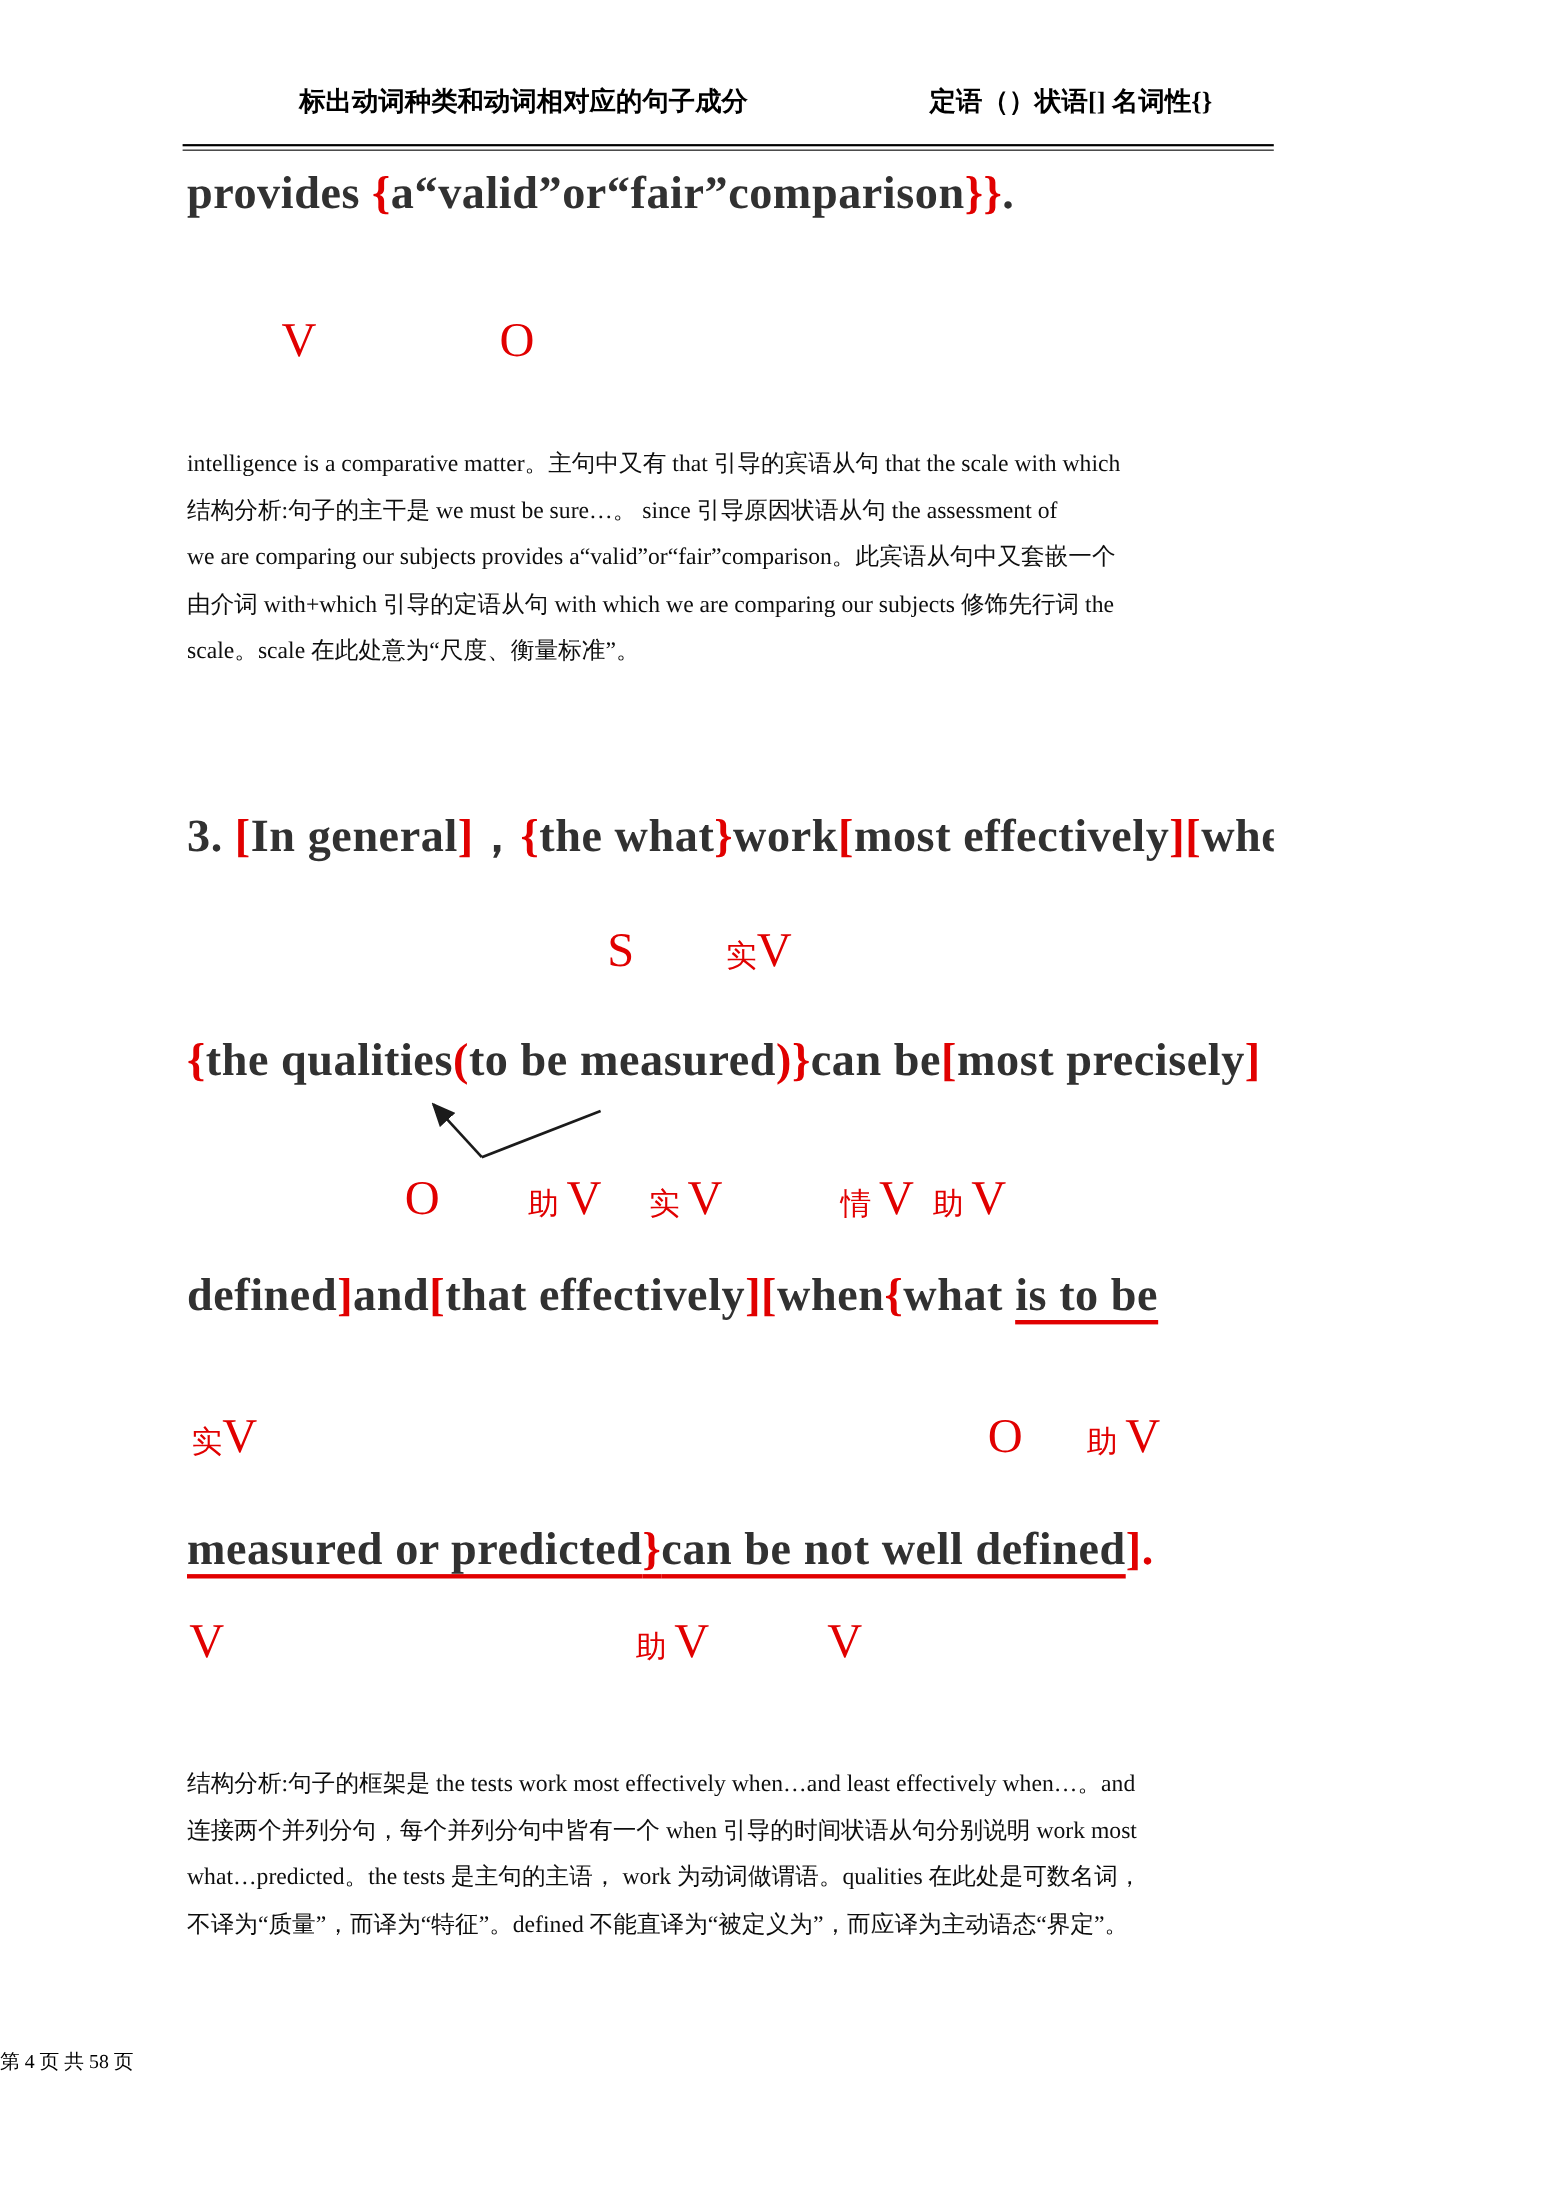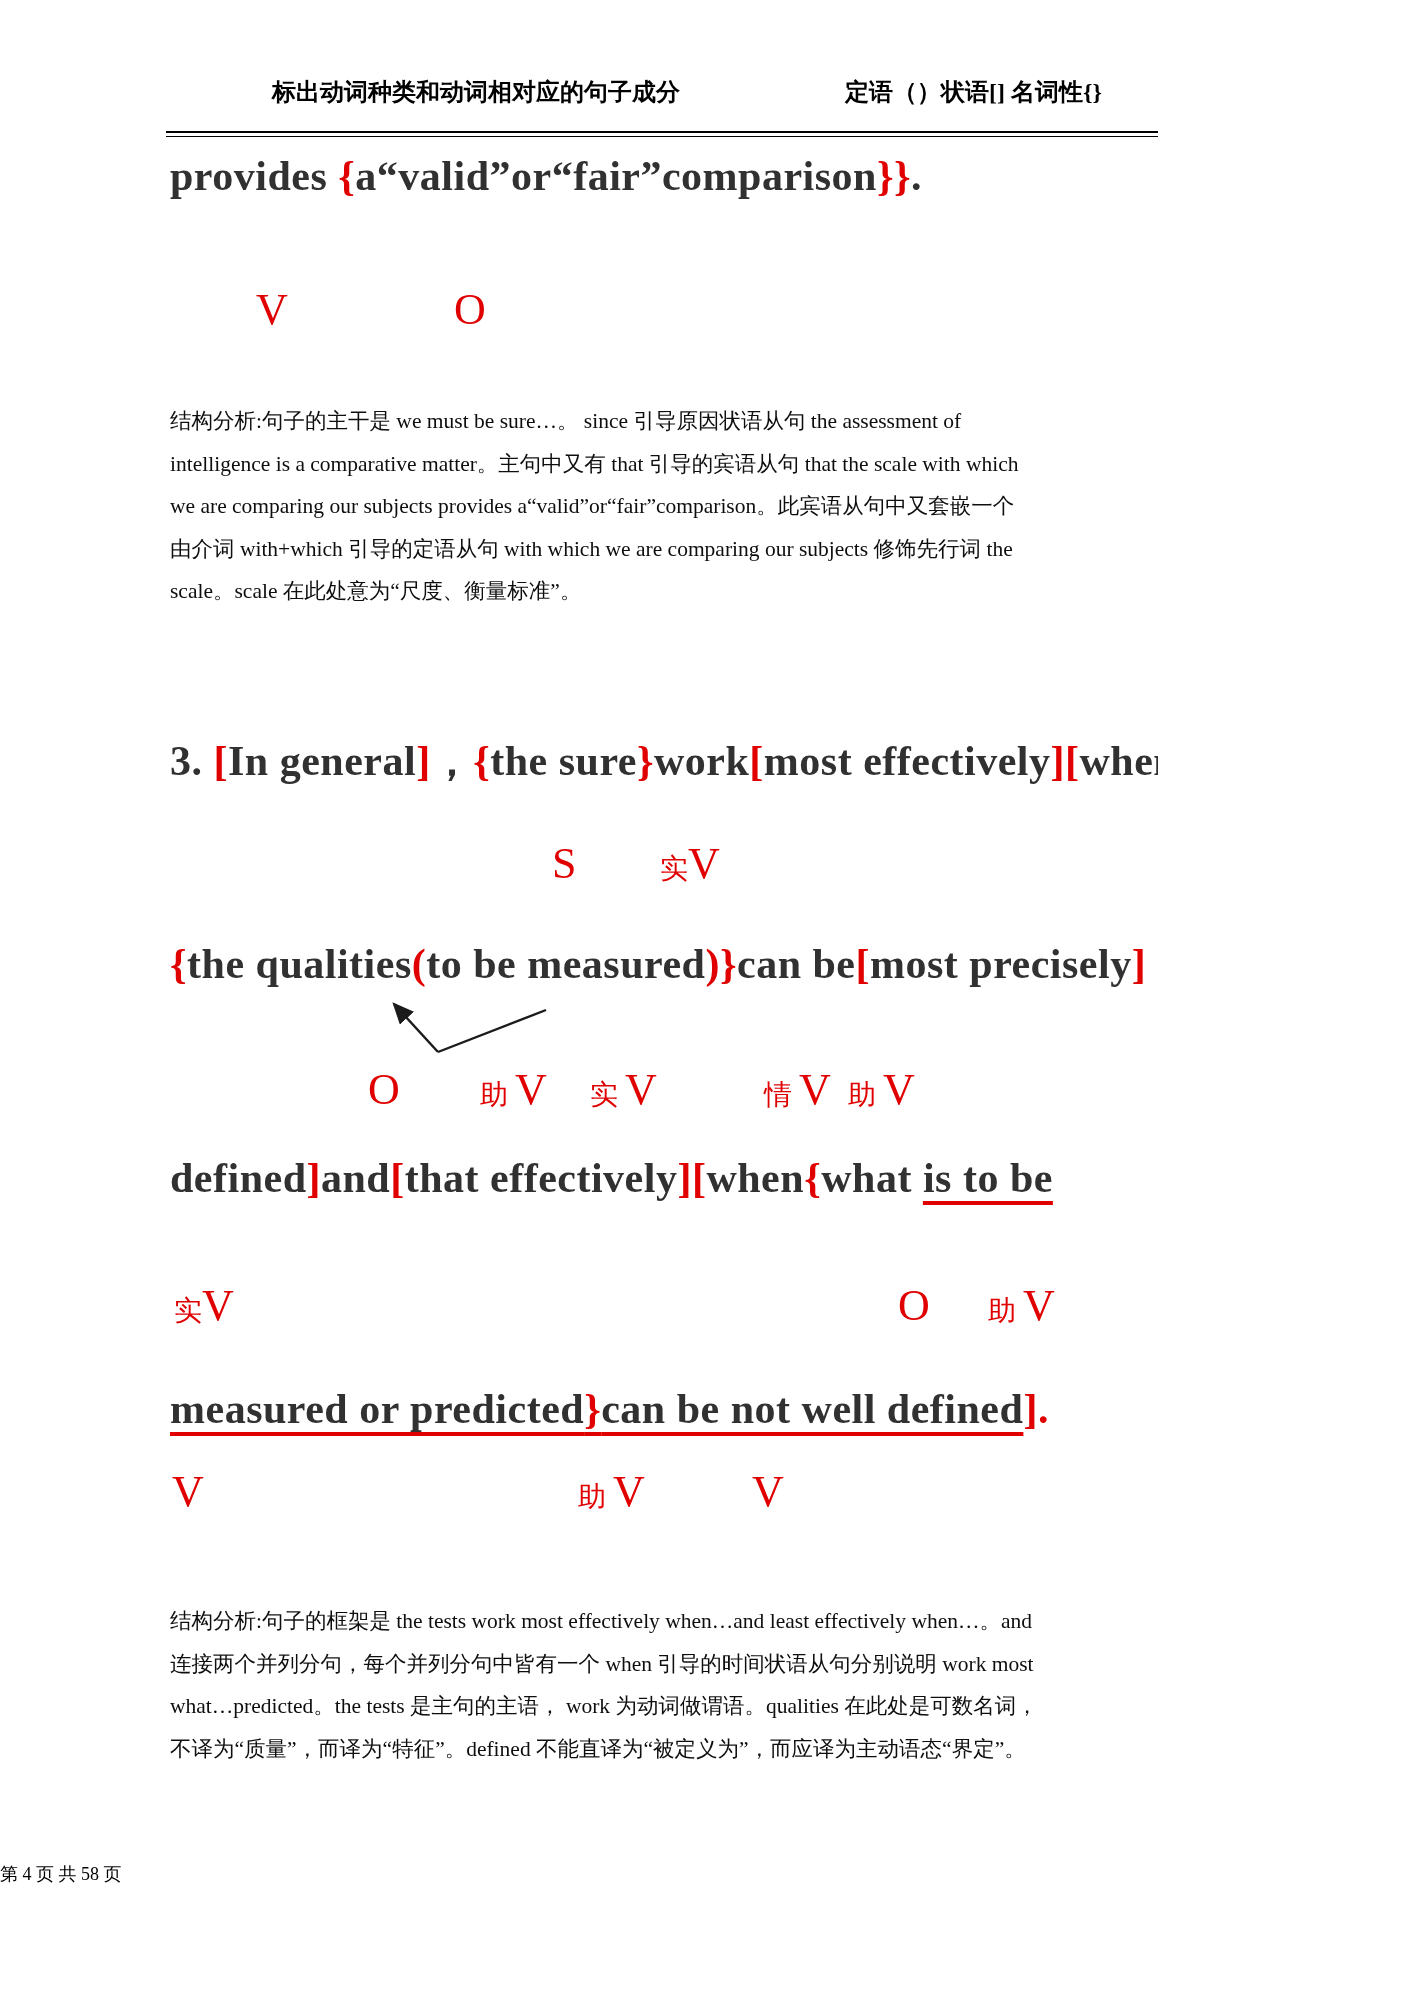--- a/index.html
+++ b/index.html
@@ -33,29 +33,29 @@
   <div class="abs rule" style="left:166px; top:131px; width:1090px"></div>
 
   <div class="abs big" style="left:170px; top:150px">
     <span class="b">provides </span><span class="r">{</span><span class="b">a“valid”or“fair”comparison</span><span class="r">}}</span><span class="b">.</span>
   </div>
 
   <span class="abs mk mkL" style="left:256px; top:288px">V</span>
   <span class="abs mk mkL" style="left:454px; top:288px">O</span>
 
   <div class="abs para" style="left:170px; top:400px">
+    <div class="ln">intelligence is a comparative matter。主句中又有 that 引导的宾语从句 that the scale with which</div>
     <div class="ln">结构分析:句子的主干是 we must be sure…。 since 引导原因状语从句 the assessment of</div>
-    <div class="ln">intelligence is a comparative matter。主句中又有 that 引导的宾语从句 that the scale with which</div>
     <div class="ln">we are comparing our subjects provides a“valid”or“fair”comparison。此宾语从句中又套嵌一个</div>
     <div class="ln">由介词 with+which 引导的定语从句 with which we are comparing our subjects 修饰先行词 the</div>
     <div class="ln">scale。scale 在此处意为“尺度、衡量标准”。</div>
   </div>
 
   <div class="abs big" style="left:170px; top:735px">
-    <span class="b">3. </span><span class="r">[</span><span class="b">In general</span><span class="r">]</span><span class="b">，</span><span class="r">{</span><span class="b">the sure</span><span class="r">}</span><span class="b">work</span><span class="r">[</span><span class="b">most effectively</span><span class="r">][</span><span class="b">when</span>
+    <span class="b">3. </span><span class="r">[</span><span class="b">In general</span><span class="r">]</span><span class="b">，</span><span class="r">{</span><span class="b">the what</span><span class="r">}</span><span class="b">work</span><span class="r">[</span><span class="b">most effectively</span><span class="r">][</span><span class="b">when</span>
   </div>
 
   <span class="abs mk mkL" style="left:552px; top:842px">S</span>
   <span class="abs mk" style="left:660px; top:842px"><span class="mkC">实</span><span class="mkL">V</span></span>
 
   <div class="abs big" style="left:170px; top:938px">
     <span class="r">{</span><span class="b">the qualities</span><span class="r">(</span><span class="b">to be measured</span><span class="r">)}</span><span class="b">can be</span><span class="r">[</span><span class="b">most precisely</span><span class="r">]</span>
   </div>
 
   <svg class="abs" style="left:368px; top:992px" width="200" height="70" viewBox="0 0 200 70">

